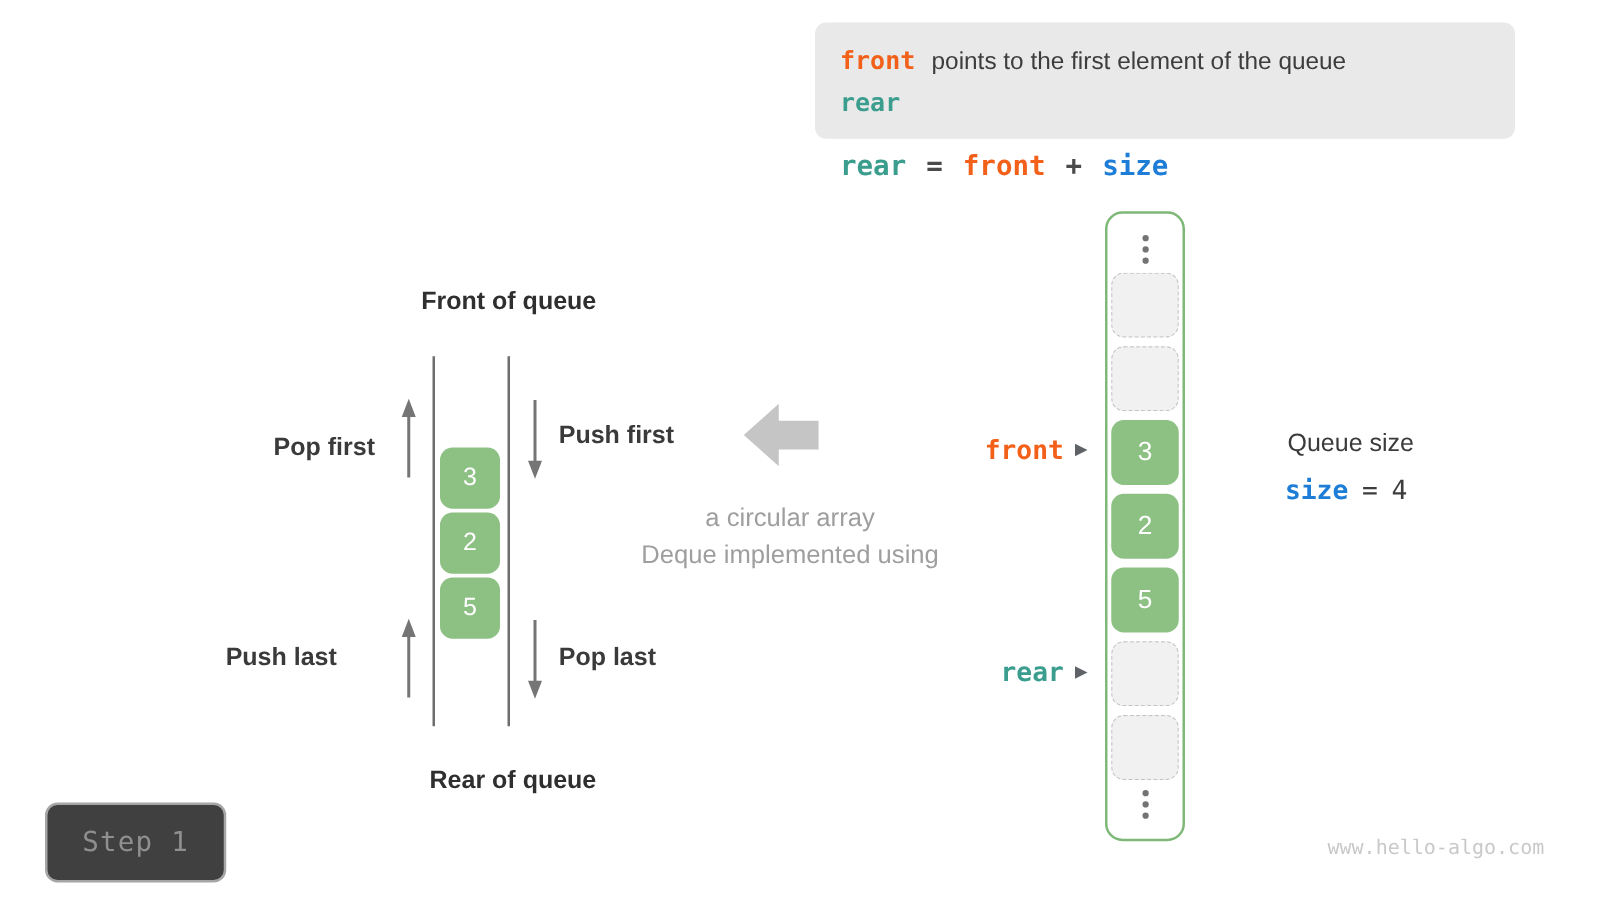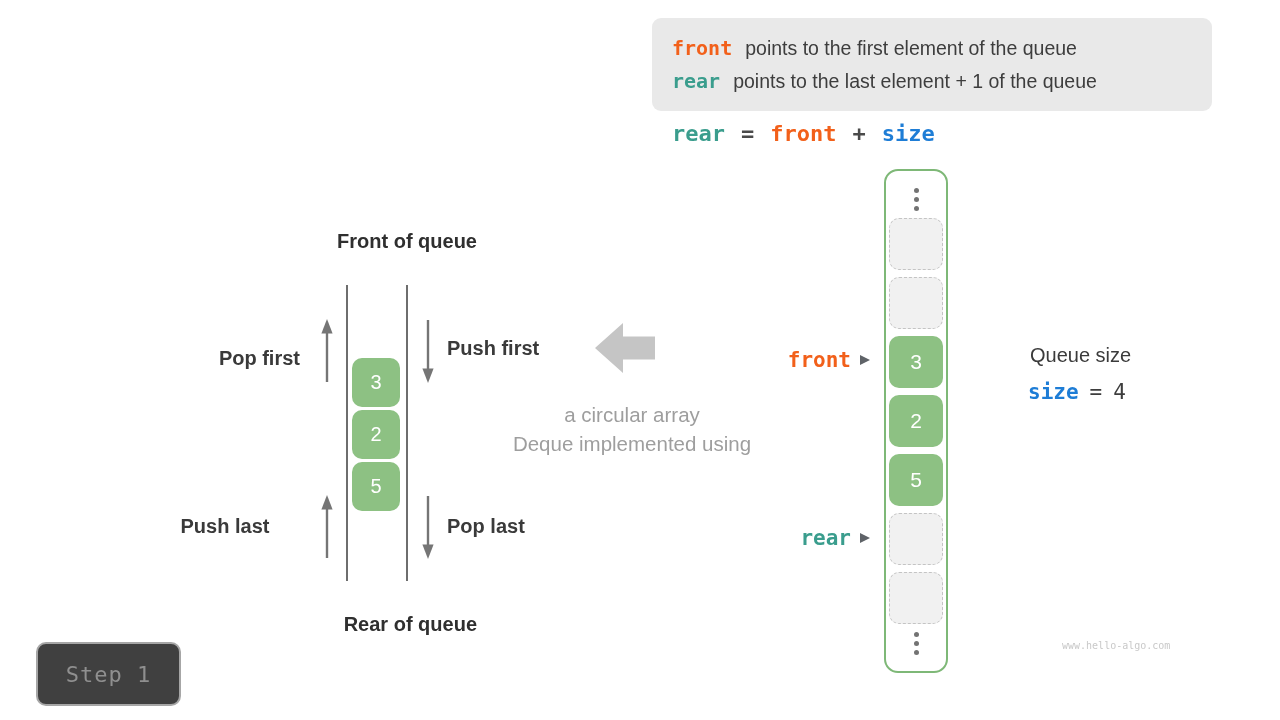--- a/index.html
+++ b/index.html
@@ -60,34 +60,33 @@
   .qsize-row .var{font-weight:bold;color:#1e7dd6;}
 
   
   .step-badge{left:36px;top:642px;width:145px;height:64px;border:2px solid #a6a6a6;
               border-radius:10px;background:#404040;display:flex;align-items:center;
               justify-content:center;font-family:"DejaVu Sans Mono",monospace;
               font-size:22px;font-weight:normal;color:#8f8f8f;letter-spacing:1px;
               box-sizing:border-box;}
 
   
-  .watermark{left:1062px;top:640px;font-family:"DejaVu Sans Mono",monospace;
-             font-size:10px;color:#c9c9c9;}
+  .watermark{left:1062px;top:668px;font-family:"DejaVu Sans Mono",monospace;
+             font-size:16px;color:#c9c9c9;}
 </style>
 </head>
 <body>
 
 <div class="abs info-box">
   <div class="info-line">
     <span class="mono kw kw-front">front</span>
     <span>points to the first element of the queue</span>
   </div>
   <div class="info-line">
     <span class="mono kw kw-rear">rear</span>
-    <span>points to the last element + 1 of the queue</span>
   </div>
 </div>
 
 <div class="abs formula">
   <span class="kw-rear">rear</span>
   <span class="op">=</span>
   <span class="kw-front">front</span>
   <span class="op">+</span>
   <span class="kw-size">size</span>
 </div>

